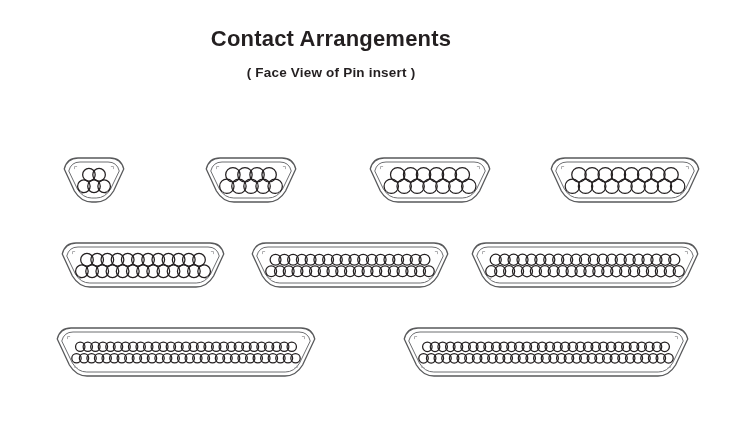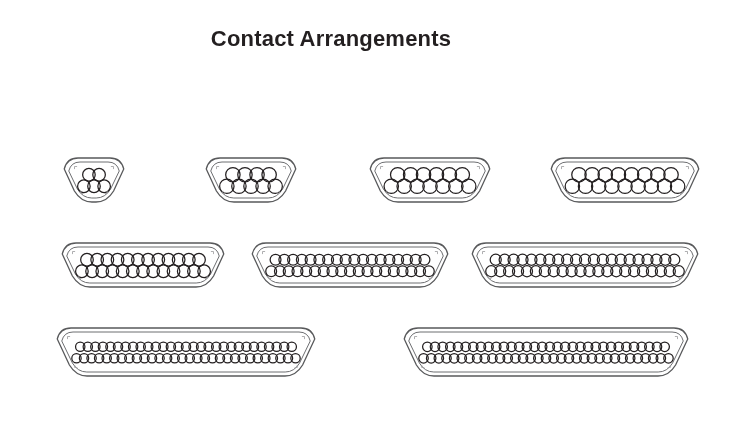--- a/index.html
+++ b/index.html
@@ -88,20 +88,21 @@
     stroke-width: 0.8;
   }
 </style>
 </head>
 <body>
 
 <div id="page">
 
   <div class="title-block">
     <h1 class="page-title">Contact Arrangements</h1>
+    <div class="page-subtitle">( Face View of Pin insert )</div>
   </div>
 
   <div id="diagram-area">
     <svg id="diagram-svg" viewBox="0 0 750 442" xmlns="http://www.w3.org/2000/svg">
         <g>
           <g>
             <path d="M 78 158 L 110 158 Q 121 158 123.75 169 L 113.6 191 Q 107 202 96 202 L 92 202 Q 81 202 74.4 191 L 64.25 169 Q 67 158 78 158 Z" class="conn-shell-outer"></path>
             <path d="M 80 162 L 108 162 Q 117 162 119.25 171 L 110.60000000000001 189 Q 105.2 198 96.2 198 L 91.8 198 Q 82.8 198 77.39999999999999 189 L 68.75 171 Q 71 162 80 162 Z" class="conn-shell-inner"></path>
             <circle cx="88.93" cy="174.75" r="6.28" class="conn-pin"></circle>
             <circle cx="99.07" cy="174.75" r="6.28" class="conn-pin"></circle>

